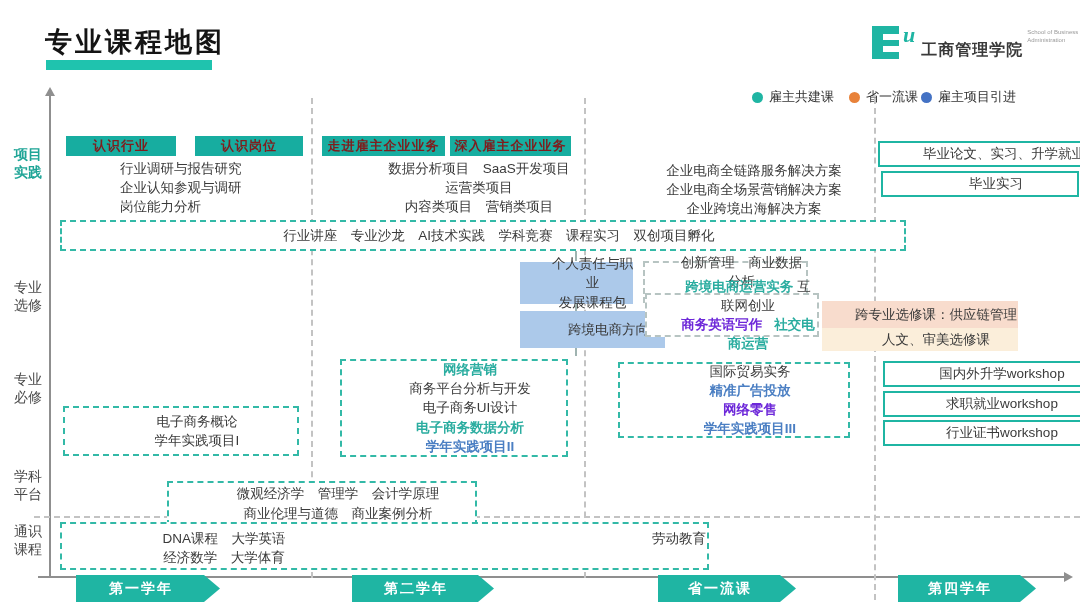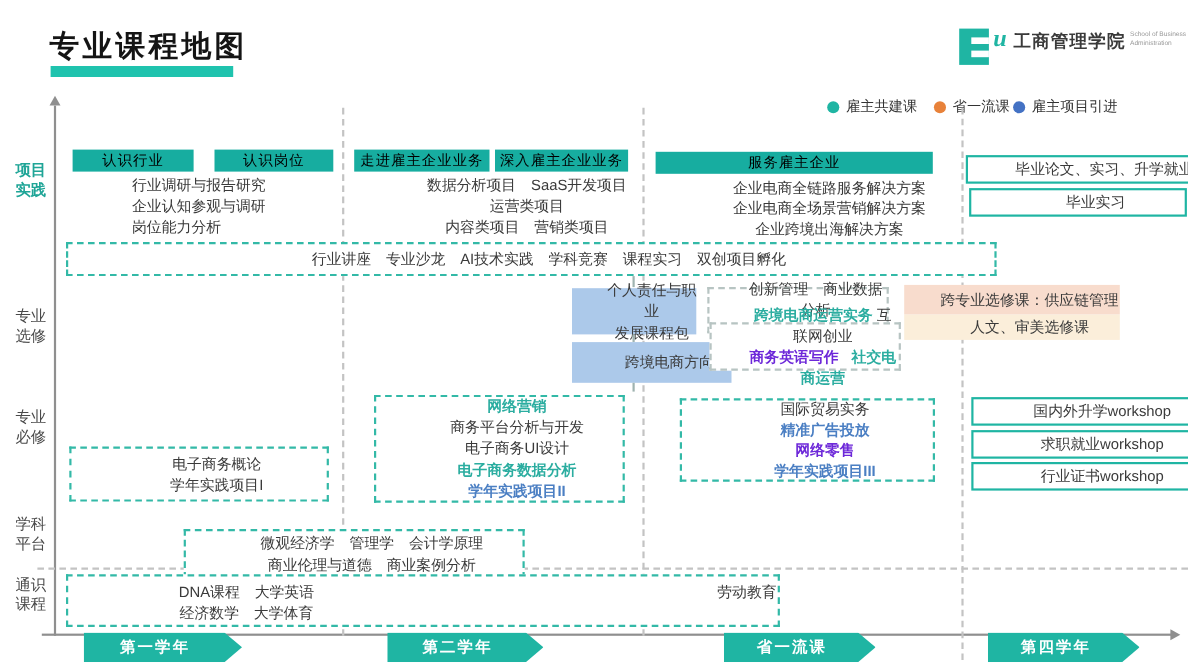--- a/index.html
+++ b/index.html
@@ -7,39 +7,39 @@
          font-family:"Liberation Sans","DejaVu Sans",sans-serif;color:#3a3a3a;}
   .abs{position:absolute;}
   .title{font-size:27px;font-weight:bold;color:#141414;letter-spacing:3px;}
   .title-bar{background:#1fc3ae;}
   
   .logo{display:flex;align-items:flex-start;}
   .logo-e{position:relative;width:27px;height:33px;background:#1fb5a3;margin-right:4px;}
   .logo-e .slot{position:absolute;left:11px;width:16px;height:6px;background:#fff;}
   .logo-u{color:#1fb5a3;font-size:22px;font-style:italic;font-family:"Liberation Serif",serif;
           font-weight:bold;margin:-4px 6px 0 0;}
-  .logo-name{font-size:16px;font-weight:bold;color:#3a3a3a;letter-spacing:1px;margin-top:2px;}
+  .logo-name{font-size:16px;font-weight:bold;color:#3a3a3a;letter-spacing:1px;margin-top:14px;}
   .logo-sub{font-size:6px;color:#9a9a9a;line-height:1.25;margin:3px 0 0 4px;width:52px;}
   
   .legend-item{display:flex;align-items:center;font-size:13px;color:#333;}
   .dot{width:11px;height:11px;border-radius:50%;margin-right:6px;flex:0 0 auto;}
   .dot-teal{background:#1fb5a3;} .dot-orange{background:#e8823a;} .dot-blue{background:#4472c4;}
   
   .vaxis{width:2px;background:#8f8f8f;}
   .haxis{height:2px;background:#8f8f8f;}
   .arrow-up{width:0;height:0;border-left:5px solid transparent;border-right:5px solid transparent;
             border-bottom:9px solid #8f8f8f;}
   .arrow-right{width:0;height:0;border-top:5px solid transparent;border-bottom:5px solid transparent;
                border-left:9px solid #8f8f8f;}
   .grid-v{width:0;border-left:2px dashed #c3c3c3;}
   .grid-h{height:0;border-top:2px dashed #c3c3c3;}
   .row-label{font-size:14px;line-height:1.3;color:#4a4a4a;white-space:pre-line;font-weight:bold;}
   .row-label.teal{color:#1fa597;}
   
-  .badge{background:#17ada0;color:#000000;font-size:13px;font-weight:normal;
+  .badge{background:#17ada0;color:#7f1d1d;font-size:13px;font-weight:bold;
          display:flex;align-items:center;justify-content:center;letter-spacing:1px;}
   .dashed-teal{border:2px dashed #33b9a7;background:#fff;}
   .dashed-gray{border:2px dashed #b7c4c2;background:#fff;}
   .solid-teal{border:2px solid #1fb5a3;background:#fff;}
   .bluebox{background:#acc9ea;color:#333;}
   .center{display:flex;align-items:center;justify-content:center;text-align:center;}
   .lines{display:flex;flex-direction:column;align-items:center;justify-content:center;
          text-align:center;height:100%;}
   .t{font-size:13.5px;line-height:1.42;color:#3a3a3a;padding-left:32px;}
   .c-teal{color:#2bada0;font-weight:bold;}
@@ -113,21 +113,20 @@
   </div>
 
   <div class="abs badge" style="left:322px;top:136px;width:123px;height:20px;">走进雇主企业业务</div>
   <div class="abs badge" style="left:450px;top:136px;width:121px;height:20px;">深入雇主企业业务</div>
   <div class="abs t" style="left:322px;top:159px;width:250px;text-align:center;">
     <div>数据分析项目　SaaS开发项目</div>
     <div>运营类项目</div>
     <div>内容类项目　营销类项目</div>
   </div>
 
-  <div class="abs badge" style="left:596px;top:138px;width:252px;height:20px;">服务雇主企业</div>
   <div class="abs t" style="left:596px;top:161px;width:252px;text-align:center;">
     <div>企业电商全链路服务解决方案</div>
     <div>企业电商全场景营销解决方案</div>
     <div>企业跨境出海解决方案</div>
   </div>
 
   <div class="abs solid-teal center t" style="left:878px;top:141px;width:184px;height:22px;">毕业论文、实习、升学就业</div>
   <div class="abs solid-teal center t" style="left:881px;top:171px;width:162px;height:22px;">毕业实习</div>
 
   <div class="abs dashed-teal center t" style="left:60px;top:220px;width:810px;height:27px;">行业讲座　专业沙龙　AI技术实践　学科竞赛　课程实习　双创项目孵化</div>
@@ -135,21 +134,21 @@
   <div class="abs connector" style="left:575px;top:251px;height:10px;"></div>
   <div class="abs bluebox lines" style="left:520px;top:262px;width:113px;height:42px;">
     <div class="t">个人责任与职业</div>
     <div class="t">发展课程包</div>
   </div>
   <div class="abs dashed-gray lines" style="left:643px;top:261px;width:161px;height:38px;">
     <div class="t">创新管理　商业数据分析</div>
     <div class="t">商务组织与沟通</div>
   </div>
   <div class="abs" style="left:822px;top:259px;width:196px;height:50px;">
-    <div class="peach-top center t" style="height:27px;">跨专业选修课：供应链管理</div>
+    <div class="peach-top center t" style="height:27px;margin-top:42px;">跨专业选修课：供应链管理</div>
     <div class="peach-bottom center t" style="height:23px;font-family:Liberation Serif, serif;">人文、审美选修课</div>
   </div>
   <div class="abs connector" style="left:575px;top:304px;height:7px;"></div>
   <div class="abs bluebox center t" style="left:520px;top:311px;width:113px;height:37px;">跨境电商方向</div>
   <div class="abs connector" style="left:575px;top:348px;height:8px;"></div>
   <div class="abs dashed-gray lines" style="left:645px;top:293px;width:170px;height:40px;">
     <div class="t">
       <span class="c-teal">跨境电商运营实务</span>
       <span>互联网创业</span>
     </div>

